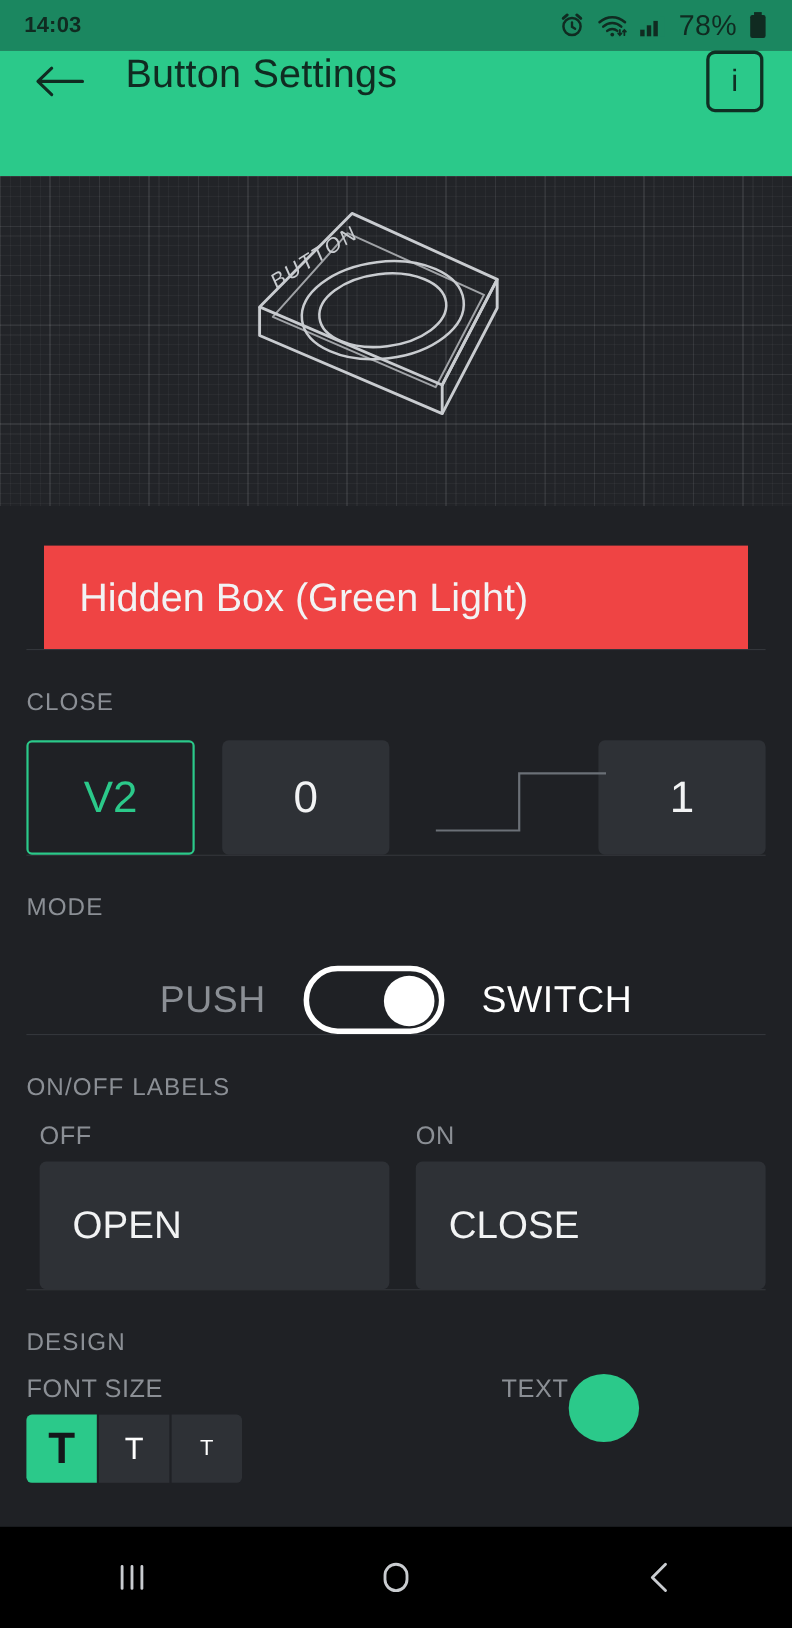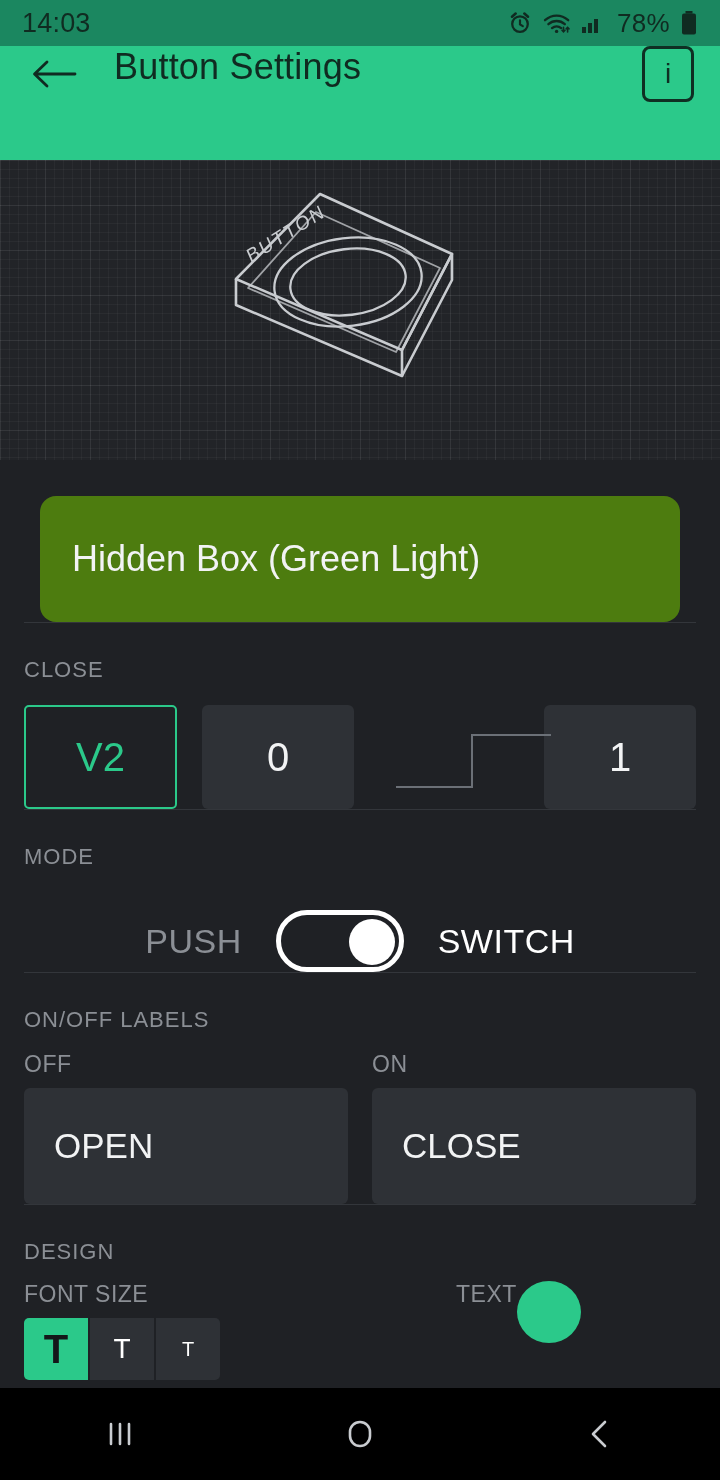--- a/index.html
+++ b/index.html
@@ -13,21 +13,21 @@
 
   
   .statusbar{
     height:46px; width:720px;
     background:#1b8760;
     display:flex; align-items:center;
     padding:0 22px;
     color:#0d2a20;
   }
   .sb-time{
-    font-size:27px; font-weight:400; letter-spacing:.2px;
+    font-size:20px; font-weight:700; letter-spacing:.2px;
     color:#102b21;
   }
   .sb-right{
     margin-left:auto; display:flex; align-items:center; gap:10px;
   }
   .sb-pct{ font-size:26px; color:#102b21; letter-spacing:.3px; }
 
   
   .appbar{
     height:114px; width:720px;
@@ -67,23 +67,23 @@
     position:relative;
     overflow:hidden;
   }
   .hero svg{ position:absolute; left:0; top:0; }
 
   
   .content{ padding:0 0 0 0; }
 
   .name-field{
     margin:36px 40px 0 40px;
-    height:126px;
-    background:#4d7c0f;
-    border-radius:16px;
+    height:94px;
+    background:#ef4444;
+    border-radius:0;
     display:flex; align-items:center;
     padding:0 32px;
     color:#f2f3f4;
     font-size:36px;
     cursor:text;
   }
 
   .section{
     margin-top:34px;
     padding:0 24px;
@@ -143,21 +143,21 @@
     cursor:pointer;
   }
   .toggle .knob{
     position:absolute; top:4px; right:4px;
     width:46px; height:46px; border-radius:50%;
     background:#ffffff;
   }
 
   
   .labels-row{
-    display:flex; margin-top:18px; gap:24px;
+    display:flex; margin-top:18px; gap:24px;margin-left:12px;
   }
   .label-col{ flex:1; }
   .mini-label{
     color:#8b8f95; font-size:23px; margin-bottom:10px; letter-spacing:.5px;
   }
   .label-field{
     height:116px; background:#2e3136; border-radius:6px;
     display:flex; align-items:center; padding:0 30px;
     color:#f2f3f4; font-size:35px;
     cursor:text;

